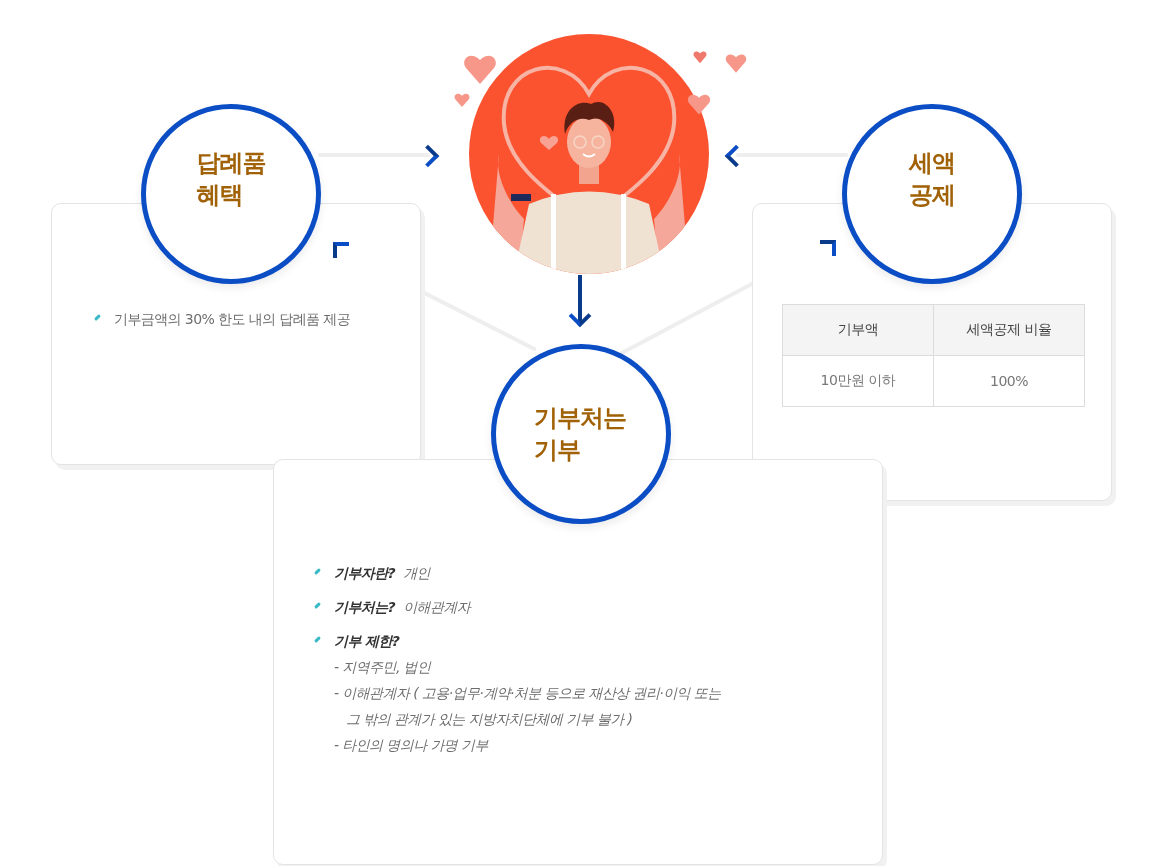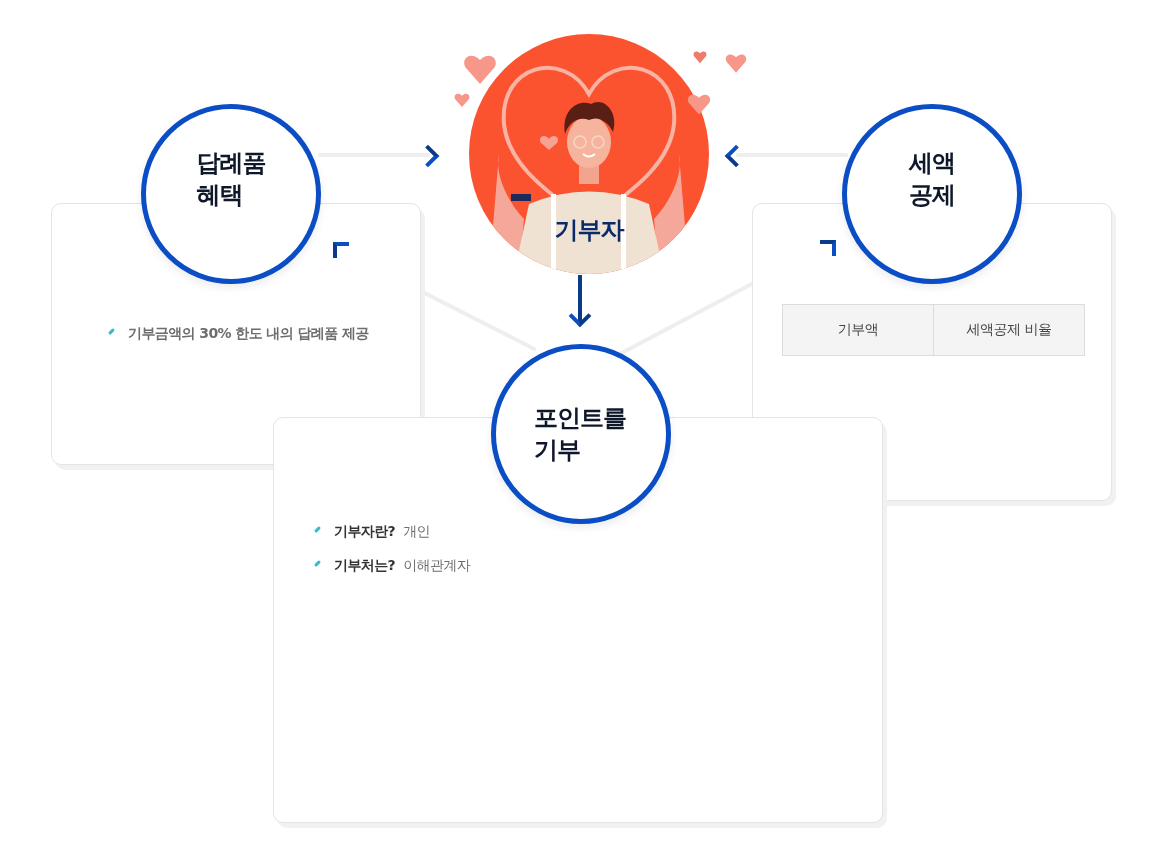--- a/index.html
+++ b/index.html
@@ -6,23 +6,23 @@
   body { width:1167px; height:866px; position:relative; overflow:hidden;
          font-family:"DejaVu Sans","Liberation Sans",sans-serif; color:#555; }
   .abs { position:absolute; }
 
   .card { position:absolute; background:#fff; border:1px solid #e4e4e4; border-radius:10px;
           box-shadow: 4px 5px 0 #f1f1f1; }
 
   .circle { position:absolute; border:5px solid #0a4dc4; border-radius:50%; background:#fff;
             box-sizing:border-box; box-shadow: 0 4px 8px rgba(0,0,0,0.08);
             display:flex; align-items:center; justify-content:center; }
-  .circle .title { color:#0f172a; font-weight:bold; font-size:24px; line-height:32px; letter-spacing:-1px; }
+  .circle .title { color:#a16207; font-weight:bold; font-size:24px; line-height:32px; letter-spacing:-1px; }
 
-  .bullets { list-style:none; margin:16px; padding:0; font-size:14px; color:#6d6d6d; letter-spacing:-0.6px;font-weight:bold; }
+  .bullets { list-style:none; margin:2px; padding:0; font-size:14px; color:#6d6d6d; letter-spacing:-0.6px; }
   .bullets li { position:relative; padding-left:20px; line-height:26px; margin-bottom:4px; }
   .bullets li .dot { position:absolute; left:0; top:10px; width:7px; height:3px; background:#3ab9c6;
                      border-radius:2px; transform:rotate(-45deg); }
 
   .qa { list-style:none; margin:0; padding:0; font-size:14px; color:#6d6d6d; letter-spacing:-0.6px; }
   .qa li { position:relative; padding-left:20px; line-height:26px; margin-bottom:8px; }
   .qa li .dot { position:absolute; left:0; top:10px; width:7px; height:3px; background:#3ab9c6;
                 border-radius:2px; transform:rotate(-45deg); }
   .qa .q { color:#333; font-weight:bold; margin-right:8px; }
   .qa .indent { display:block; padding-left:74px; }
@@ -52,48 +52,58 @@
 
 <div class="card" style="left:752px;top:203px;width:358px;height:296px;">
   <table class="tax" style="position:absolute;left:29px;top:100px;">
     <thead>
       <tr>
         <th>기부액</th>
         <th>세액공제 비율</th>
       </tr>
     </thead>
     <tbody>
+      <tr>
+        <td>10만원 이하</td>
+        <td>100%</td>
+      </tr>
     </tbody>
   </table>
 </div>
 
-<div class="card" style="left:273px;top:417px;width:608px;height:404px;">
+<div class="card" style="left:273px;top:459px;width:608px;height:404px;font-style:italic;">
   <ul class="qa" style="position:absolute;left:40px;top:100px;width:540px;">
     <li><span class="dot"></span><span class="q">기부자란?</span><span>개인</span></li>
     <li><span class="dot"></span><span class="q">기부처는?</span><span>이해관계자</span></li>
+    <li><span class="dot"></span><span class="q">기부 제한?</span>
+      <span class="dash">- 지역주민, 법인</span>
+      <span class="dash">- 이해관계자 ( 고용·업무·계약·처분 등으로 재산상 권리·이익 또는</span>
+      <span class="dash-cont">그 밖의 관계가 있는 지방자치단체에 기부 불가 )</span>
+      <span class="dash">- 타인의 명의나 가명 기부</span>
+    </li>
   </ul>
 </div>
 
 <div class="circle" style="left:141px;top:104px;width:180px;height:180px;">
   <div class="title" style="margin-top:-30px;">
     <div>답례품</div>
     <div>혜택</div>
   </div>
 </div>
 
 <div class="circle" style="left:842px;top:104px;width:180px;height:180px;">
   <div class="title" style="margin-top:-30px;text-align:center;">
     <div>세액</div>
     <div>공제</div>
   </div>
 </div>
 
 <div class="circle" style="left:491px;top:344px;width:180px;height:180px;justify-content:flex-start;">
   <div class="title" style="margin-left:38px;">
-    <div>포인트를</div>
+    <div>기부처는</div>
     <div>기부</div>
   </div>
 </div>
 
 <div class="abs" style="left:469px;top:34px;width:240px;height:240px;border-radius:50%;background:#fb5230;overflow:hidden;">
   <svg width="240" height="240" viewBox="0 0 240 240">
 
     <path d="M120 60 C 95 15, 30 30, 35 90 C 40 140, 100 170, 120 190 C 140 170, 200 140, 205 90 C 210 30, 145 15, 120 60 Z" fill="none" stroke="#f7b3a3" stroke-width="4"></path>
 
     <path d="M30 120 C 25 140, 40 170, 55 185 L 50 240 L 20 240 Z" fill="#f5a89a"></path>
@@ -109,21 +119,20 @@
     <path d="M96 100 C 92 75, 110 65, 122 70 C 135 62, 150 78, 144 98 C 138 86, 128 82, 120 86 C 110 82, 100 88, 96 100 Z" fill="#5a1f14"></path>
 
     <circle cx="111" cy="108" r="6" fill="none" stroke="#f7d6c8" stroke-width="1.5"></circle>
     <circle cx="129" cy="108" r="6" fill="none" stroke="#f7d6c8" stroke-width="1.5"></circle>
     <path d="M114 120 Q120 125 126 120" stroke="#fff" stroke-width="2" fill="none"></path>
 
     <path d="M80 105 c -4 -6, -12 -2, -8 4 l 8 7 l 8 -7 c 4 -6, -4 -10, -8 -4 z" fill="#f7a295"></path>
 
     <rect x="42" y="160" width="20" height="7" fill="#1e2a5a"></rect>
   </svg>
-  <div class="abs" style="left:0;top:180px;width:240px;text-align:center;color:#0a2a6a;font-weight:bold;font-size:24px;letter-spacing:-1px;">기부자</div>
 </div>
 
 <svg class="abs" style="left:462px;top:52px;" width="36" height="34" viewBox="0 0 36 34">
     <path d="M18 32 L4 16 C-2 8,8 -2,18 8 C28 -2,38 8,32 16 Z" fill="#f7978a"></path>
   </svg>
 <svg class="abs" style="left:453px;top:92px;" width="18" height="16" viewBox="0 0 36 34">
     <path d="M18 32 L4 16 C-2 8,8 -2,18 8 C28 -2,38 8,32 16 Z" fill="#f7978a"></path>
   </svg>
 <svg class="abs" style="left:692px;top:50px;" width="16" height="14" viewBox="0 0 36 34">
     <path d="M18 32 L4 16 C-2 8,8 -2,18 8 C28 -2,38 8,32 16 Z" fill="#ef7a6c"></path>

